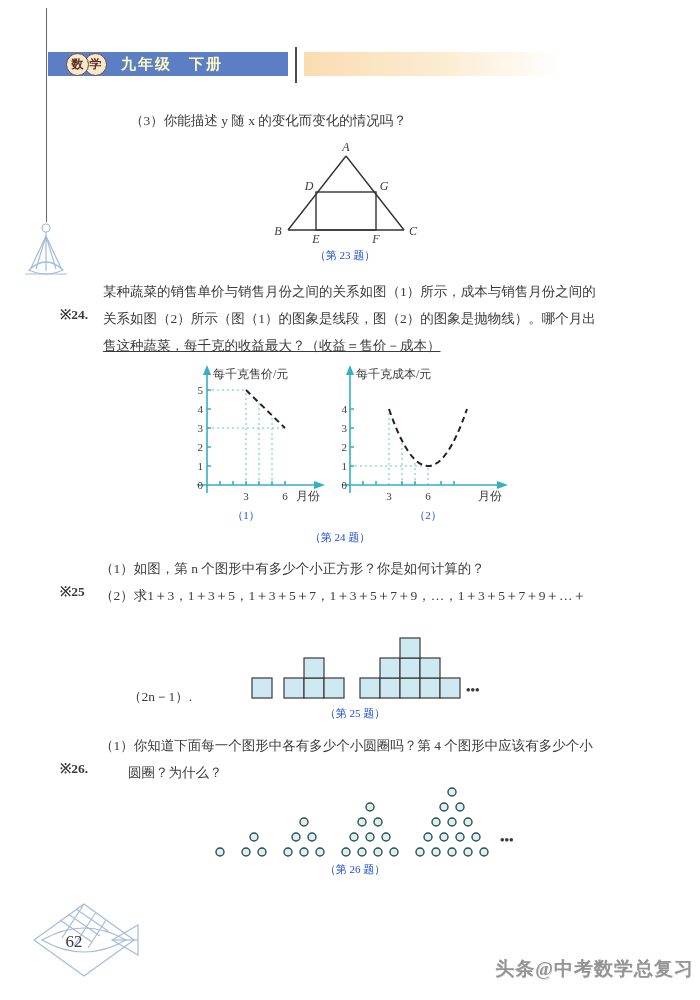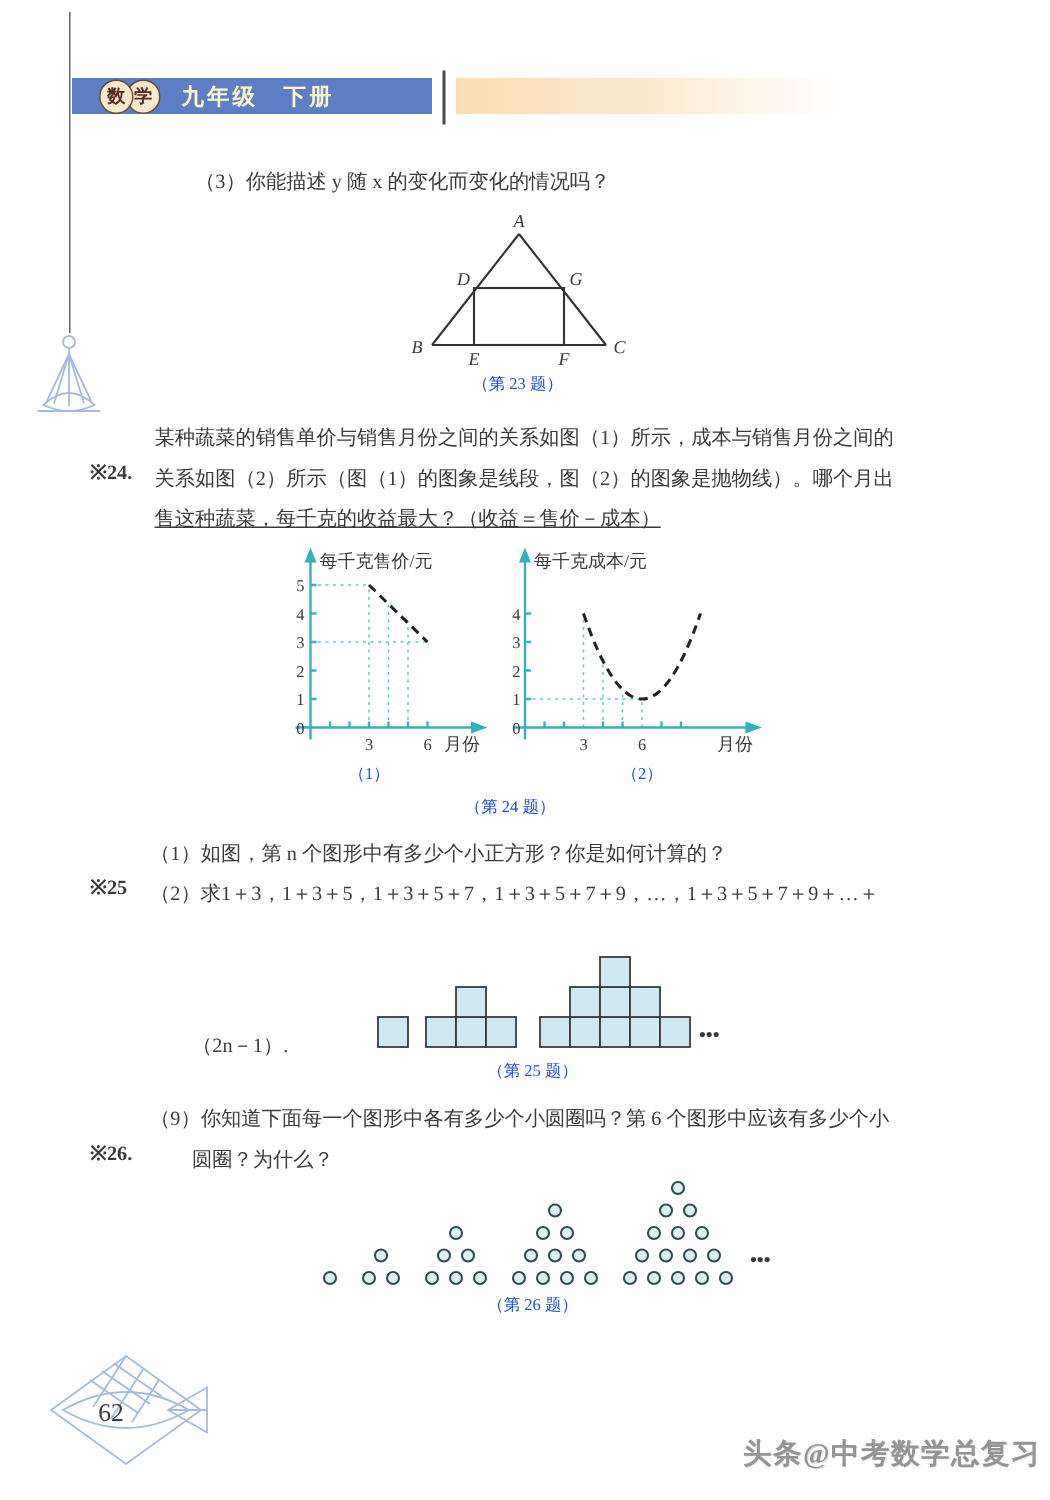--- a/index.html
+++ b/index.html
@@ -155,21 +155,21 @@
       <rect class="sq" x="150" y="26" width="20" height="20"></rect>
       <rect class="sq" x="170" y="26" width="20" height="20"></rect>
       <rect class="sq" x="190" y="26" width="20" height="20"></rect>
       <rect class="sq" x="170" y="6" width="20" height="20"></rect>
     </g>
     <text x="236" y="62" font-size="13" font-weight="bold">•••</text>
   </svg>
   <div class="abs cap" style="left:285px;top:706px;width:140px;">（第 25 题）</div>
 
   <div class="abs pnum" style="left:60px;top:737px;">※26.</div>
-  <div class="abs ptext" style="left:100px;top:737px;">（9）你知道下面每一个图形中各有多少个小圆圈吗？第 6 个图形中应该有多少个小</div>
+  <div class="abs ptext" style="left:100px;top:737px;">（1）你知道下面每一个图形中各有多少个小圆圈吗？第 4 个图形中应该有多少个小</div>
   <div class="abs ptext" style="left:128px;top:764px;">圆圈？为什么？</div>
 
   <svg class="abs" style="left:200px;top:782px;" width="330" height="80">
     <g>
       <circle class="dot" cx="20" cy="70" r="4"></circle>
     </g>
     <g>
       <circle class="dot" cx="46" cy="70" r="4"></circle>
         <circle class="dot" cx="62" cy="70" r="4"></circle>
       <circle class="dot" cx="54" cy="55" r="4"></circle>

